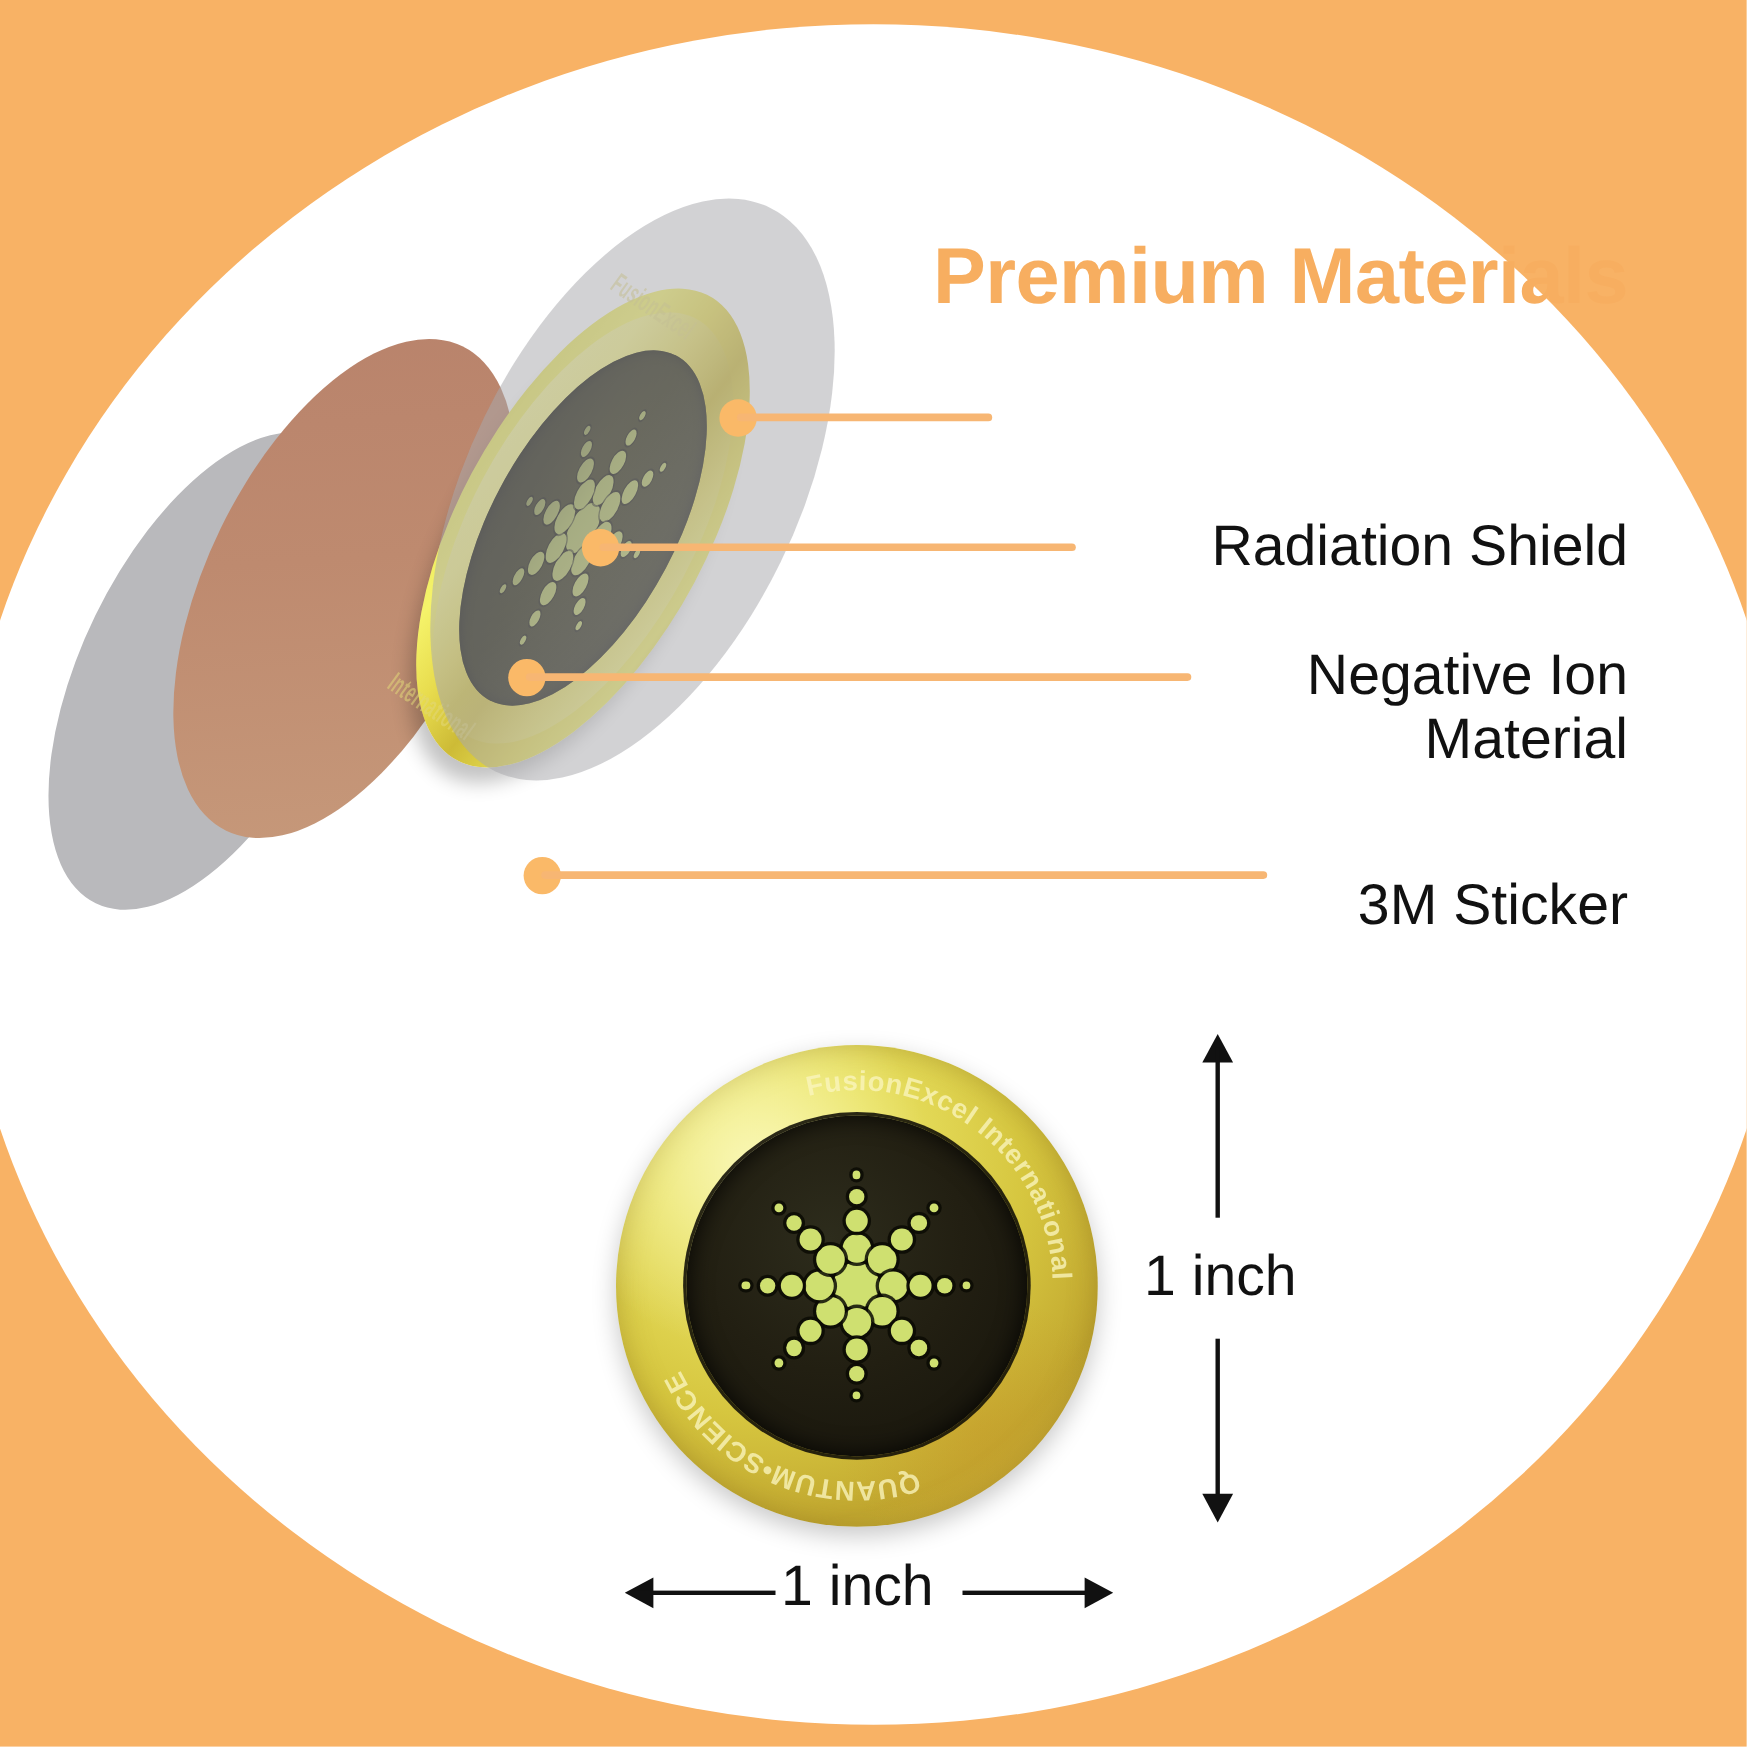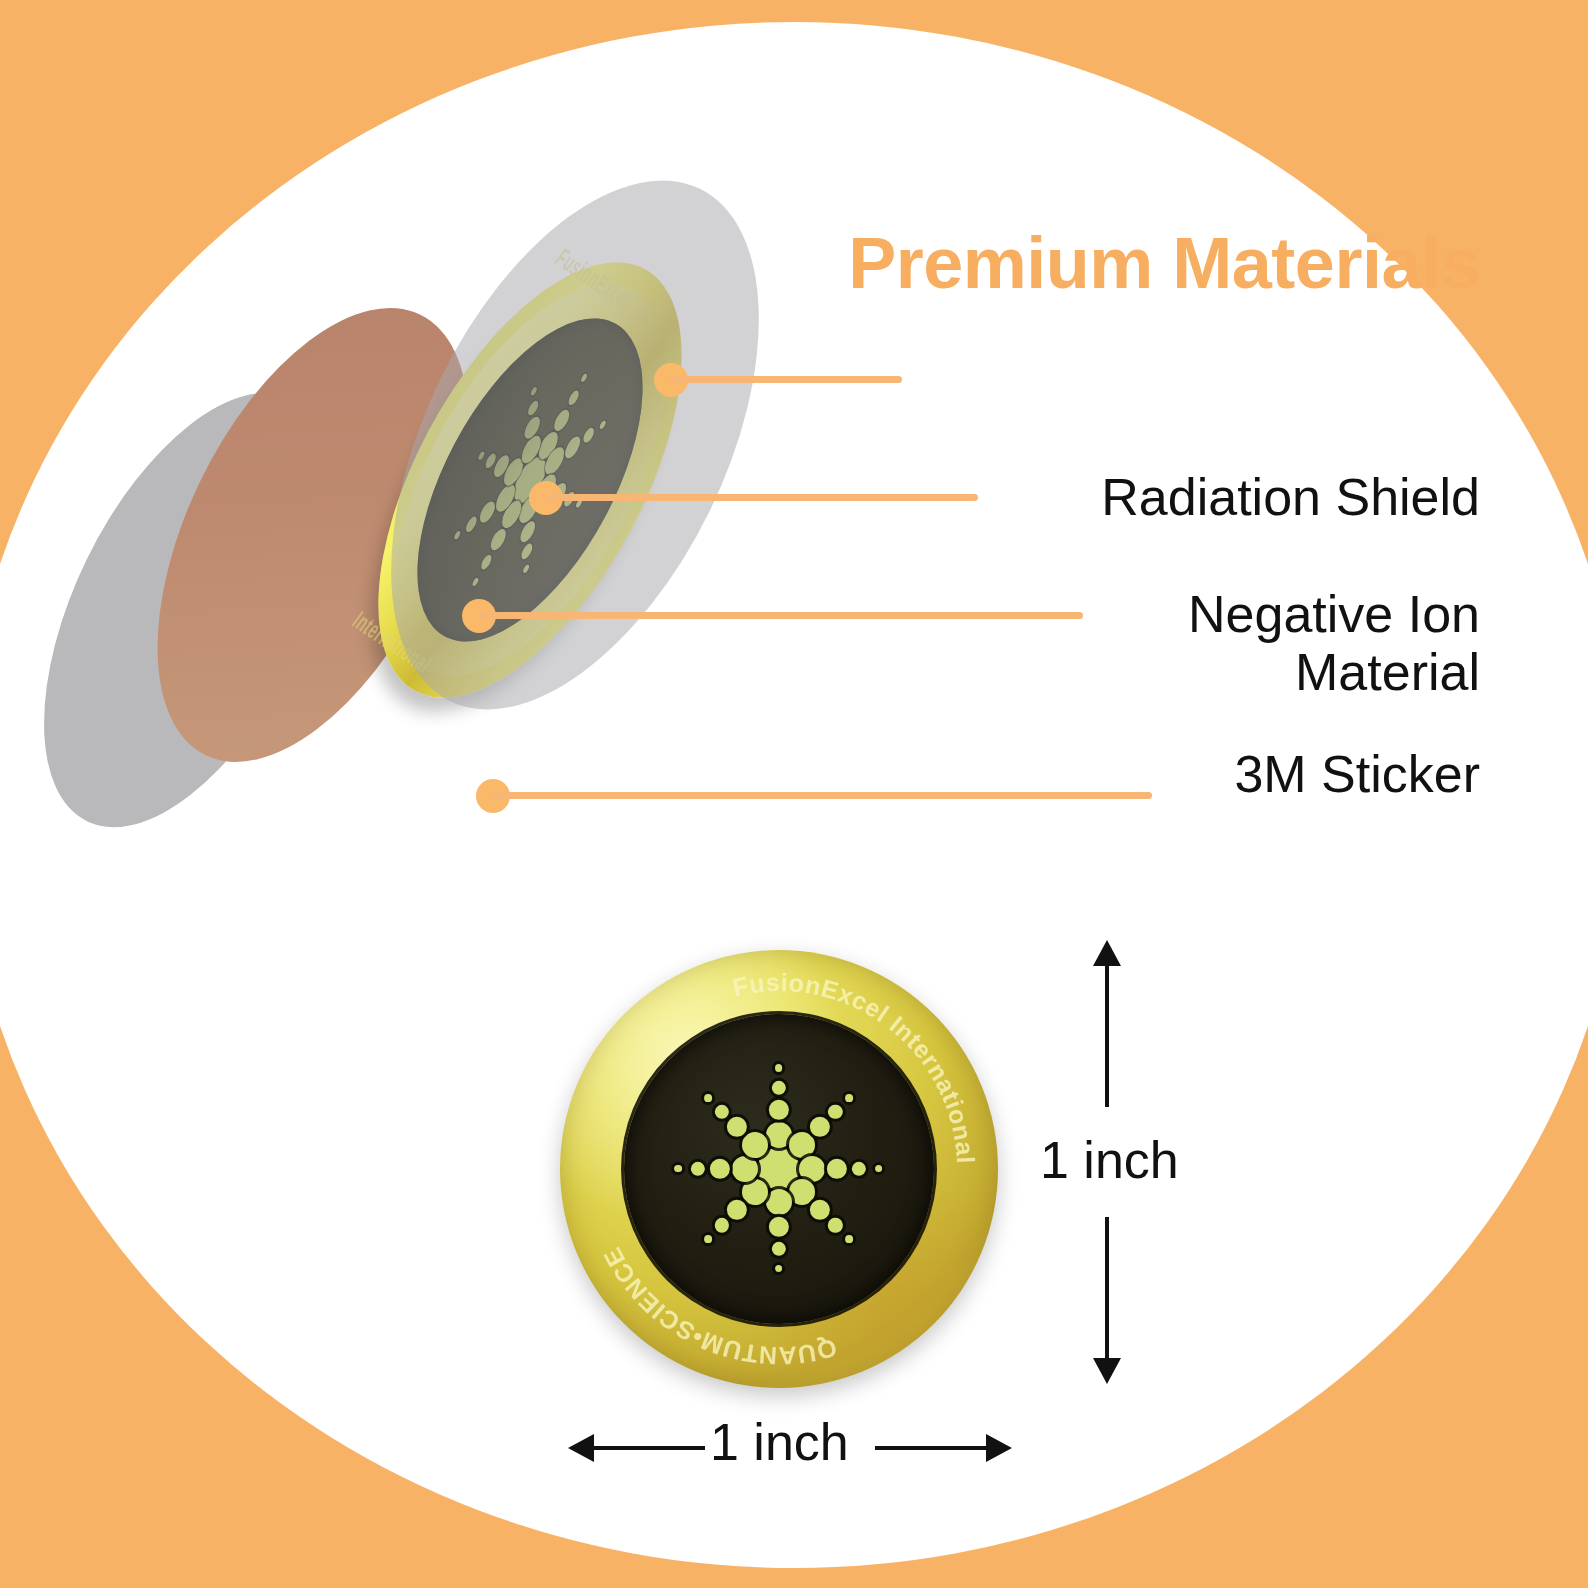--- a/index.html
+++ b/index.html
@@ -36,21 +36,20 @@
     left: 660px;
     top: 214px;
     width: 820px;
     text-align: right;
     font-size: 72px;
     font-weight: bold;
     color: #F7AE60;
     letter-spacing: -0.5px;
     line-height: 1.05;
     white-space: nowrap;
-    margin-top: 12px;
   }
 
   
   .exploded {
     position: absolute;
     left: 0px;
     top: 120px;
     width: 900px;
     height: 780px;
   }
@@ -395,21 +394,21 @@
 
   <div class="callout-dot" style="left:476px; top:779px;"></div>
   <div class="callout-line" style="left:492px; top:792px; width:660px;"></div>
 
 
   <div class="callout-label" style="left:640px; top:468px; width:840px;">Radiation Shield</div>
 
   <div class="callout-label" style="left:640px; top:585px; width:840px;">Negative Ion
 Material</div>
 
-  <div class="callout-label" style="left:640px; top:745px; width:840px;">3M Sticker</div>
+  <div class="callout-label" style="left:640px; top:794px; width:840px;">3M Sticker</div>
 
   <div class="product">
     <div class="product-outer">
       <div class="product-sheen"></div>
       <div class="product-sheen2"></div>
     </div>
 
     <svg class="rim-svg" viewBox="0 0 438 438">
       <defs>
         <path id="arcTop" d="M 41 219 A 178 178 0 1 1 397 219" fill="none"></path>

